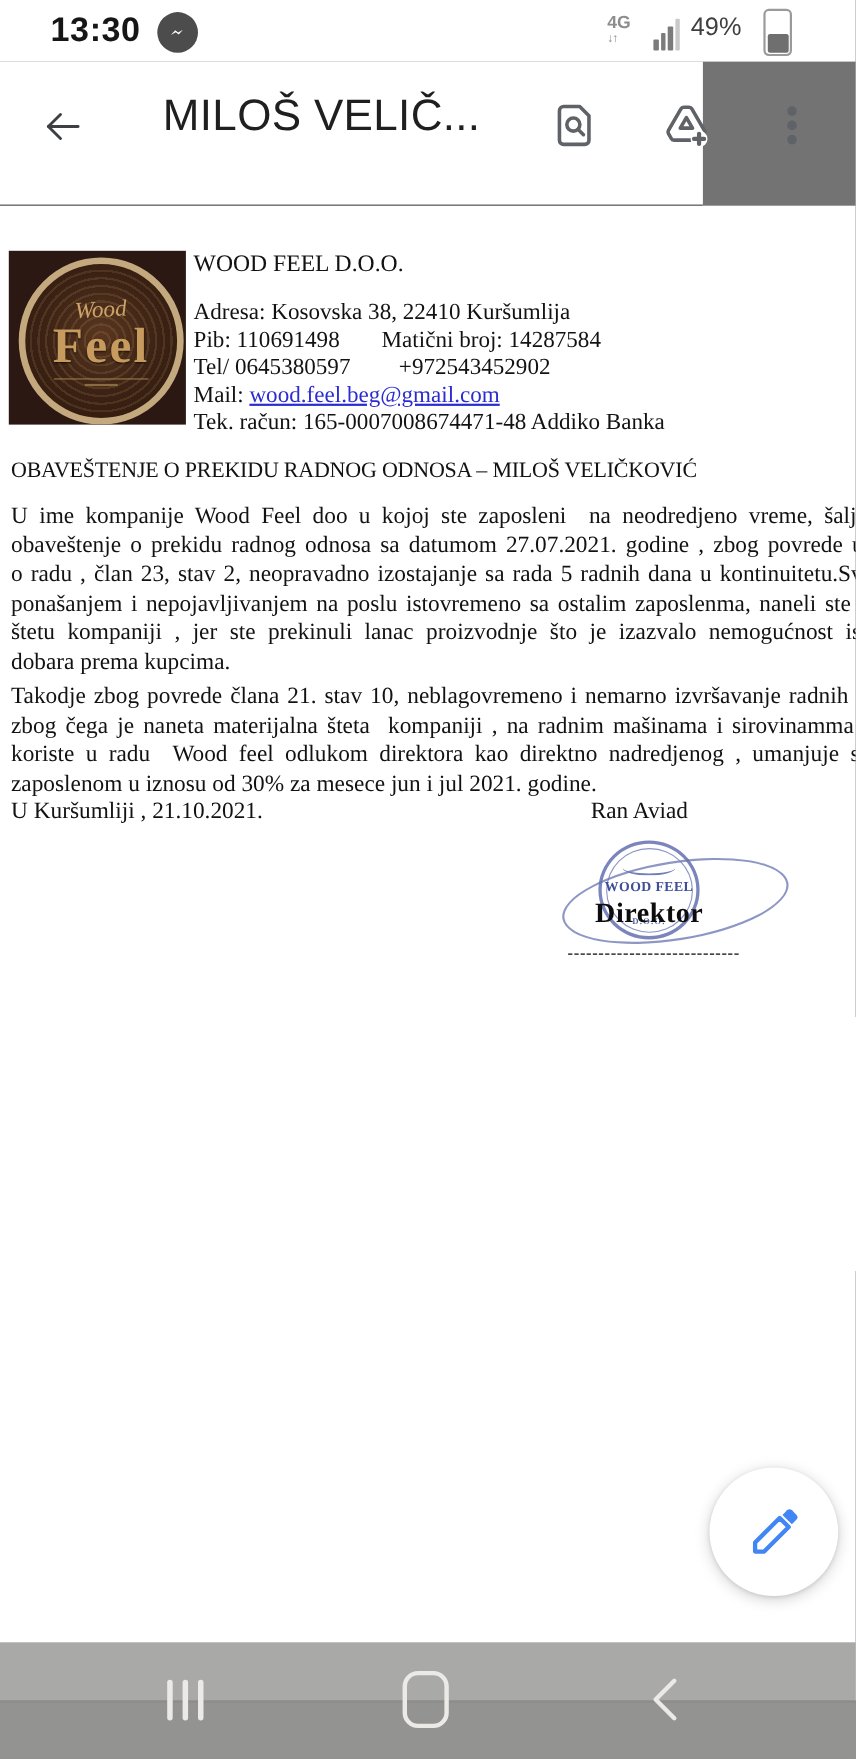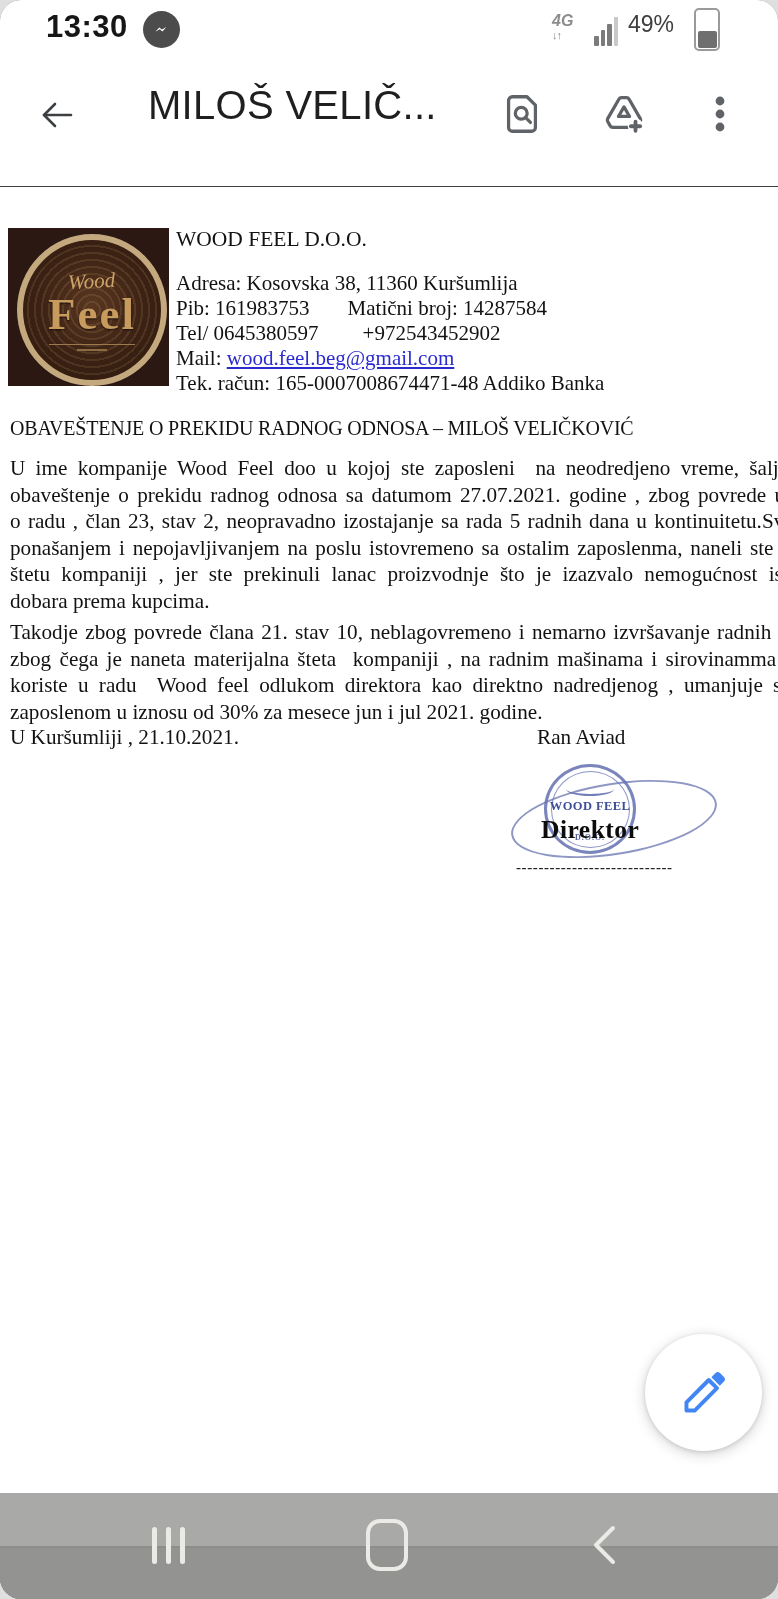--- a/index.html
+++ b/index.html
@@ -1,34 +1,34 @@
 <!DOCTYPE html>
 <html><head>
 <meta charset="utf-8">
 <style>
   html,body{margin:0;padding:0;background:#dfdfdf;}
   #frame{position:relative;width:778px;height:1599px;background:#737373;overflow:hidden;
-         font-family:"Liberation Sans",sans-serif;border-radius:21px;}
+         font-family:"Liberation Sans",sans-serif;}
   
   .statusbar{position:absolute;top:0;left:0;width:778px;height:56px;background:#fff;}
   .time{position:absolute;left:46px;top:9px;font-size:31px;font-weight:600;color:#161616;letter-spacing:.5px;}
   .msgr{position:absolute;left:143px;top:11px;width:37px;height:37px;border-radius:50%;background:#4c4c4c;
         display:flex;align-items:center;justify-content:center;}
-  .net4g{position:absolute;left:552px;top:13px;text-align:left;color:#8d8d8d;line-height:1;font-style:italic;}
+  .net4g{position:absolute;left:552px;top:13px;text-align:left;color:#8d8d8d;line-height:1;}
   .net4g .g{font-size:16px;font-weight:700;}
   .net4g .ar{font-size:11px;letter-spacing:-1px;margin-top:1px;}
   .sigbars{position:absolute;left:594px;top:17px;width:28px;height:29px;display:flex;align-items:flex-end;gap:2px;}
   .sigbars i{display:block;width:4.5px;background:#7b7b7b;border-radius:1px;}
   .sigbars i:nth-child(1){height:10px}.sigbars i:nth-child(2){height:16px}
   .sigbars i:nth-child(3){height:22px}.sigbars i:nth-child(4){height:29px;background:#c9c9c9}
   .pct{position:absolute;left:628px;top:11px;font-size:23px;color:#3f3f3f;}
   .batt{position:absolute;left:694px;top:8px;width:22px;height:39px;border:2.5px solid #9a9a9a;border-radius:5px;}
   .batt i{position:absolute;left:1.5px;right:1.5px;bottom:1.5px;height:17px;background:#6f6f6f;border-radius:2px;}
   
-  .toolbar{position:absolute;top:56px;left:0;width:778px;height:130px;background:#fff;border-bottom:2px solid #404040;}
+  .toolbar{position:absolute;top:56px;left:0;width:639px;height:130px;background:#fff;border-bottom:2px solid #404040;}
   .iconbtn{position:absolute;display:flex;align-items:center;justify-content:center;background:none;border:none;padding:0;cursor:pointer;}
   .doc-title{position:absolute;left:148px;top:27px;font-size:40px;color:#1f1f1f;font-weight:400;letter-spacing:.3px;white-space:nowrap;}
   
   .doc{position:absolute;top:187px;left:0;width:778px;height:1359px;background:#fff;
        font-family:"Liberation Serif",serif;color:#121212;}
   .logo{position:absolute;left:8px;top:41px;width:161px;height:158px;background:#2b1812;overflow:hidden;}
   .logo-circle{position:absolute;left:9px;top:6px;width:138px;height:140px;border-radius:50%;
       border:6px solid #c4a87e;
       background:
         repeating-radial-gradient(circle at 50% 50%, rgba(205,172,120,.14) 0 2px, rgba(0,0,0,0) 2px 7px),
@@ -151,23 +151,23 @@
       <div class="logo-circle">
         <div class="logo-wood">Wood</div>
         <div class="logo-feel">Feel</div>
         <div class="logo-tag"></div>
         <div class="logo-tag2"></div>
       </div>
     </div>
 
     <div class="cinfo">
       <div class="cname">WOOD FEEL D.O.O.</div>
-      <div>Adresa: Kosovska 38, 11360 Kuršumlija</div>
+      <div>Adresa: Kosovska 38, 22410 Kuršumlija</div>
       <div>
-        <span>Pib: 161983753</span><span class="gap1"></span><span>Matični broj: 14287584</span>
+        <span>Pib: 110691498</span><span class="gap1"></span><span>Matični broj: 14287584</span>
       </div>
       <div>
         <span>Tel/ 0645380597</span><span class="gap2"></span><span>+972543452902</span>
       </div>
       <div>
         <span>Mail:</span>
         <span class="maillink">wood.feel.beg@gmail.com</span>
       </div>
       <div>Tek. račun: 165-0007008674471-48 Addiko Banka</div>
     </div>

